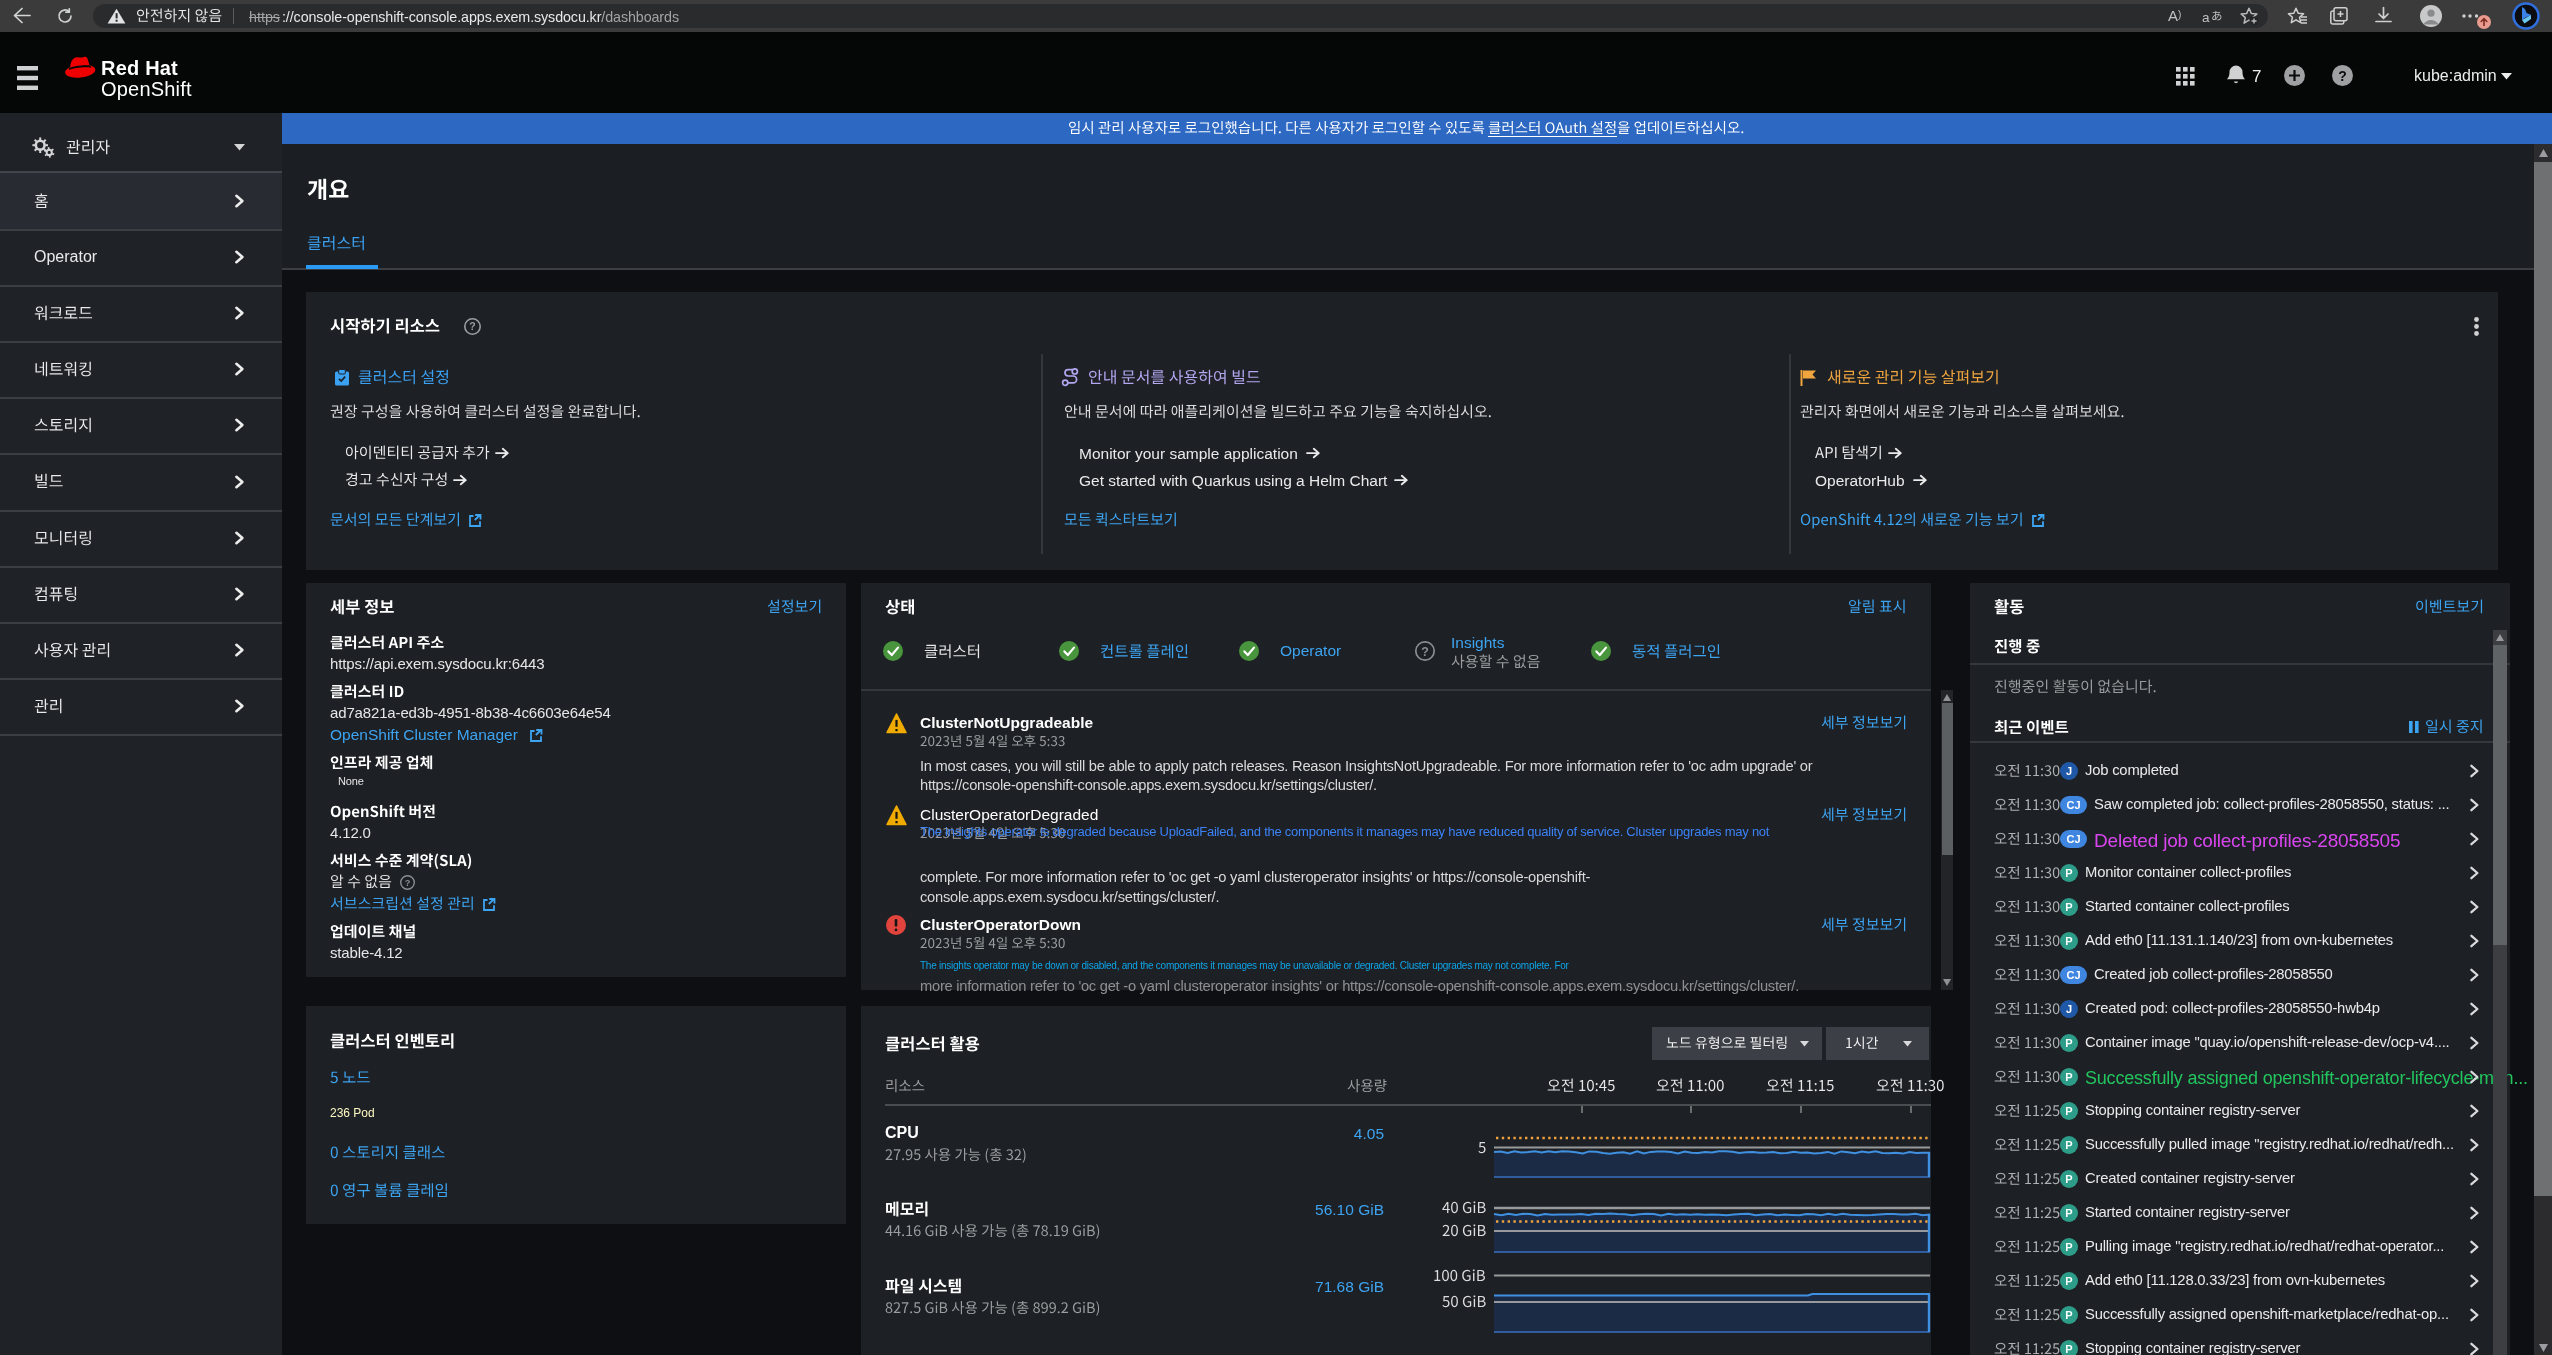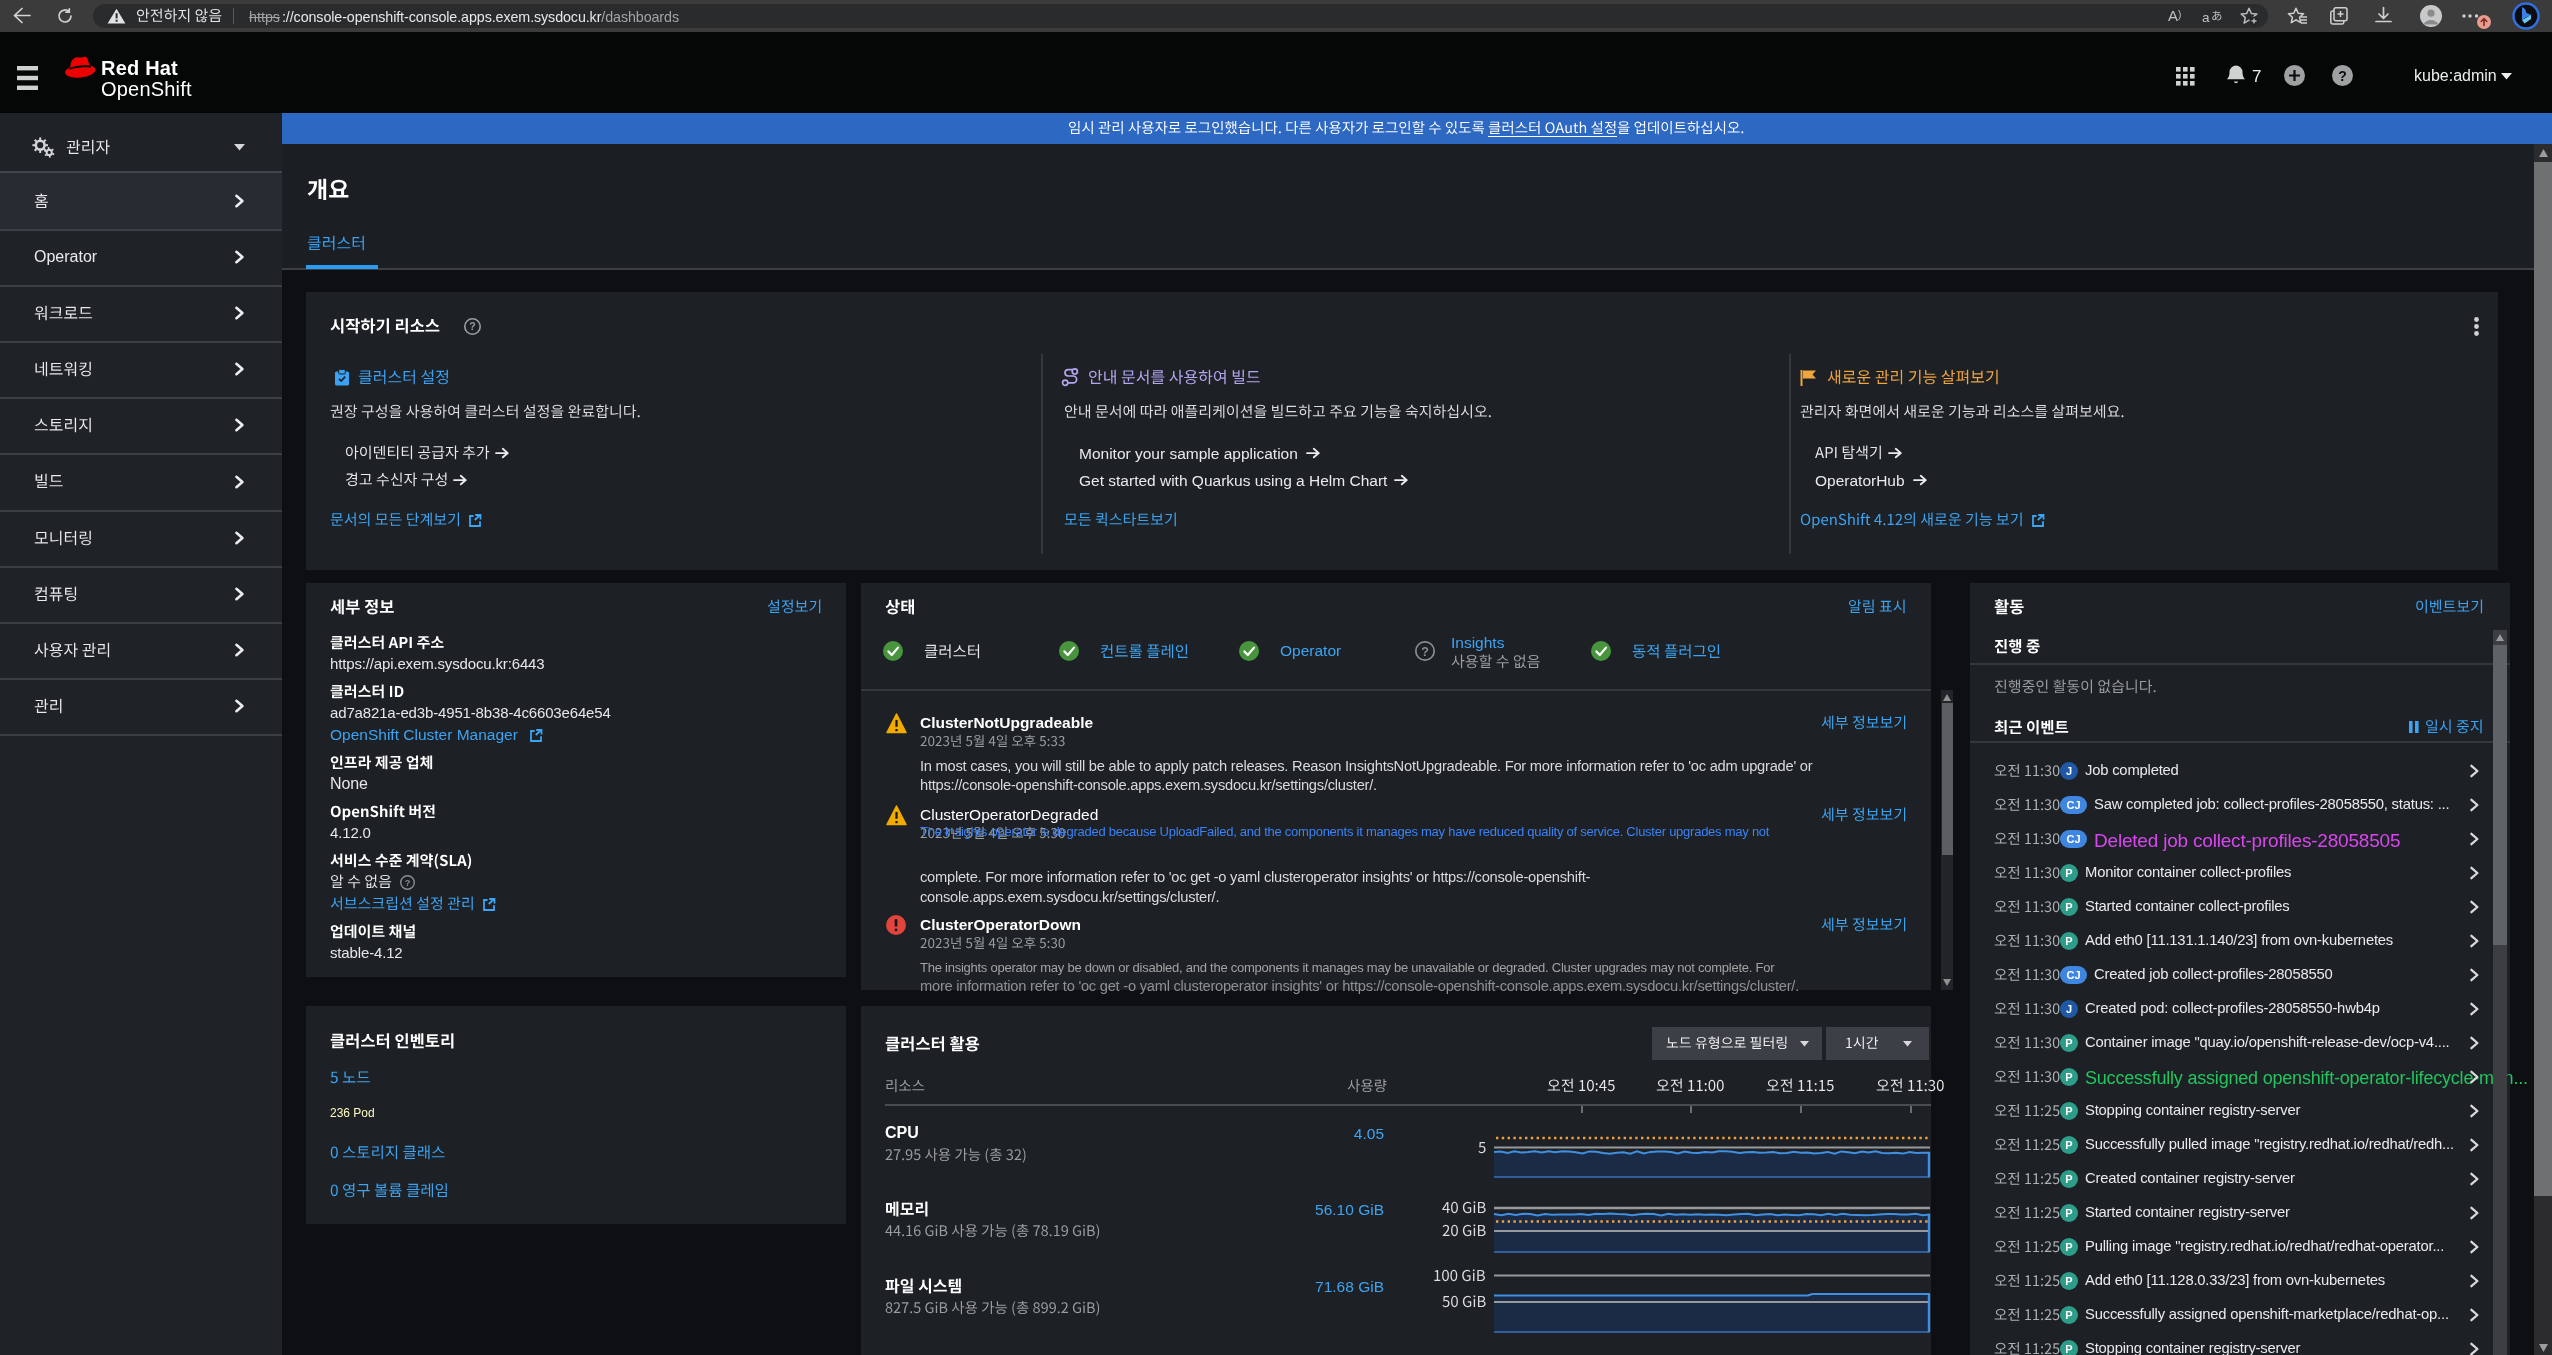--- a/index.html
+++ b/index.html
@@ -917,21 +917,21 @@
     <g transform="scale(0.015000)" fill="#fff">
       <use href="#g145" x="0"></use>
       <use href="#g146" x="920"></use>
       <use href="#g147" x="1840"></use>
       <use href="#g148" x="2987"></use>
       <use href="#g149" x="3907"></use>
       <use href="#g150" x="5054"></use>
       <use href="#g151" x="5974"></use>
     </g>
   </svg>
-<span class="t" style="left:330px;top:775.0px;font-size:16px;letter-spacing:-0.15px;color:#e6e7e8">None</span>
+<span class="t" style="left:338px;top:775.0px;font-size:11px;letter-spacing:-0.15px;color:#e6e7e8">None</span>
 <svg class="k" style="left:330.0px;top:817.3px">
     <g transform="scale(0.015000)" fill="#fff">
       <use href="#g152" x="0"></use>
       <use href="#g153" x="770"></use>
       <use href="#g154" x="1414"></use>
       <use href="#g155" x="1995"></use>
       <use href="#g156" x="2636"></use>
       <use href="#g157" x="3260"></use>
       <use href="#g158" x="3900"></use>
       <use href="#g159" x="4204"></use>
@@ -1177,21 +1177,21 @@
       <use href="#g130" x="5063"></use>
       <use href="#g196" x="5618"></use>
       <use href="#g47" x="6762"></use>
       <use href="#g197" x="7682"></use>
       <use href="#g194" x="8826"></use>
       <use href="#g198" x="9381"></use>
       <use href="#g192" x="9659"></use>
       <use href="#g191" x="10214"></use>
     </g>
   </svg>
-<span class="t" style="left:920px;top:960.0px;font-size:13px;letter-spacing:-0.25px;color:#a3a3a3">The insights operator may be down or disabled, and the components it manages may be unavailable or degraded. Cluster upgrades may not complete. For</span>
+<span class="t" style="left:920px;top:960.0px;font-size:10px;letter-spacing:-0.25px;color:#0ea5e9">The insights operator may be down or disabled, and the components it manages may be unavailable or degraded. Cluster upgrades may not complete. For</span>
 <span class="t" style="left:920px;top:978px;font-size:14.7px;letter-spacing:-0.25px;color:#8e9092">more information refer to 'oc get -o yaml clusteroperator insights' or https://console-openshift-console.apps.exem.sysdocu.kr/settings/cluster/.</span>
 <div class="abs" style="left:1941px;top:690px;width:12px;height:300px;background:#222427"></div>
 <svg style="position:absolute;left:1943px;top:694px;overflow:visible" width="8" height="7">
     <path d="M4 0 L8 7 H0 Z" fill="#8f9193"></path>
   </svg>
 <svg style="position:absolute;left:1943px;top:979px;overflow:visible" width="8" height="7">
     <path d="M4 7 L8 0 H0 Z" fill="#8f9193"></path>
   </svg>
 <div class="abs" style="left:1941.5px;top:703px;width:11px;height:152px;background:#5c5f62"></div>
 <div class="card" style="left:306px;top:1006px;width:540px;height:218px"></div>

